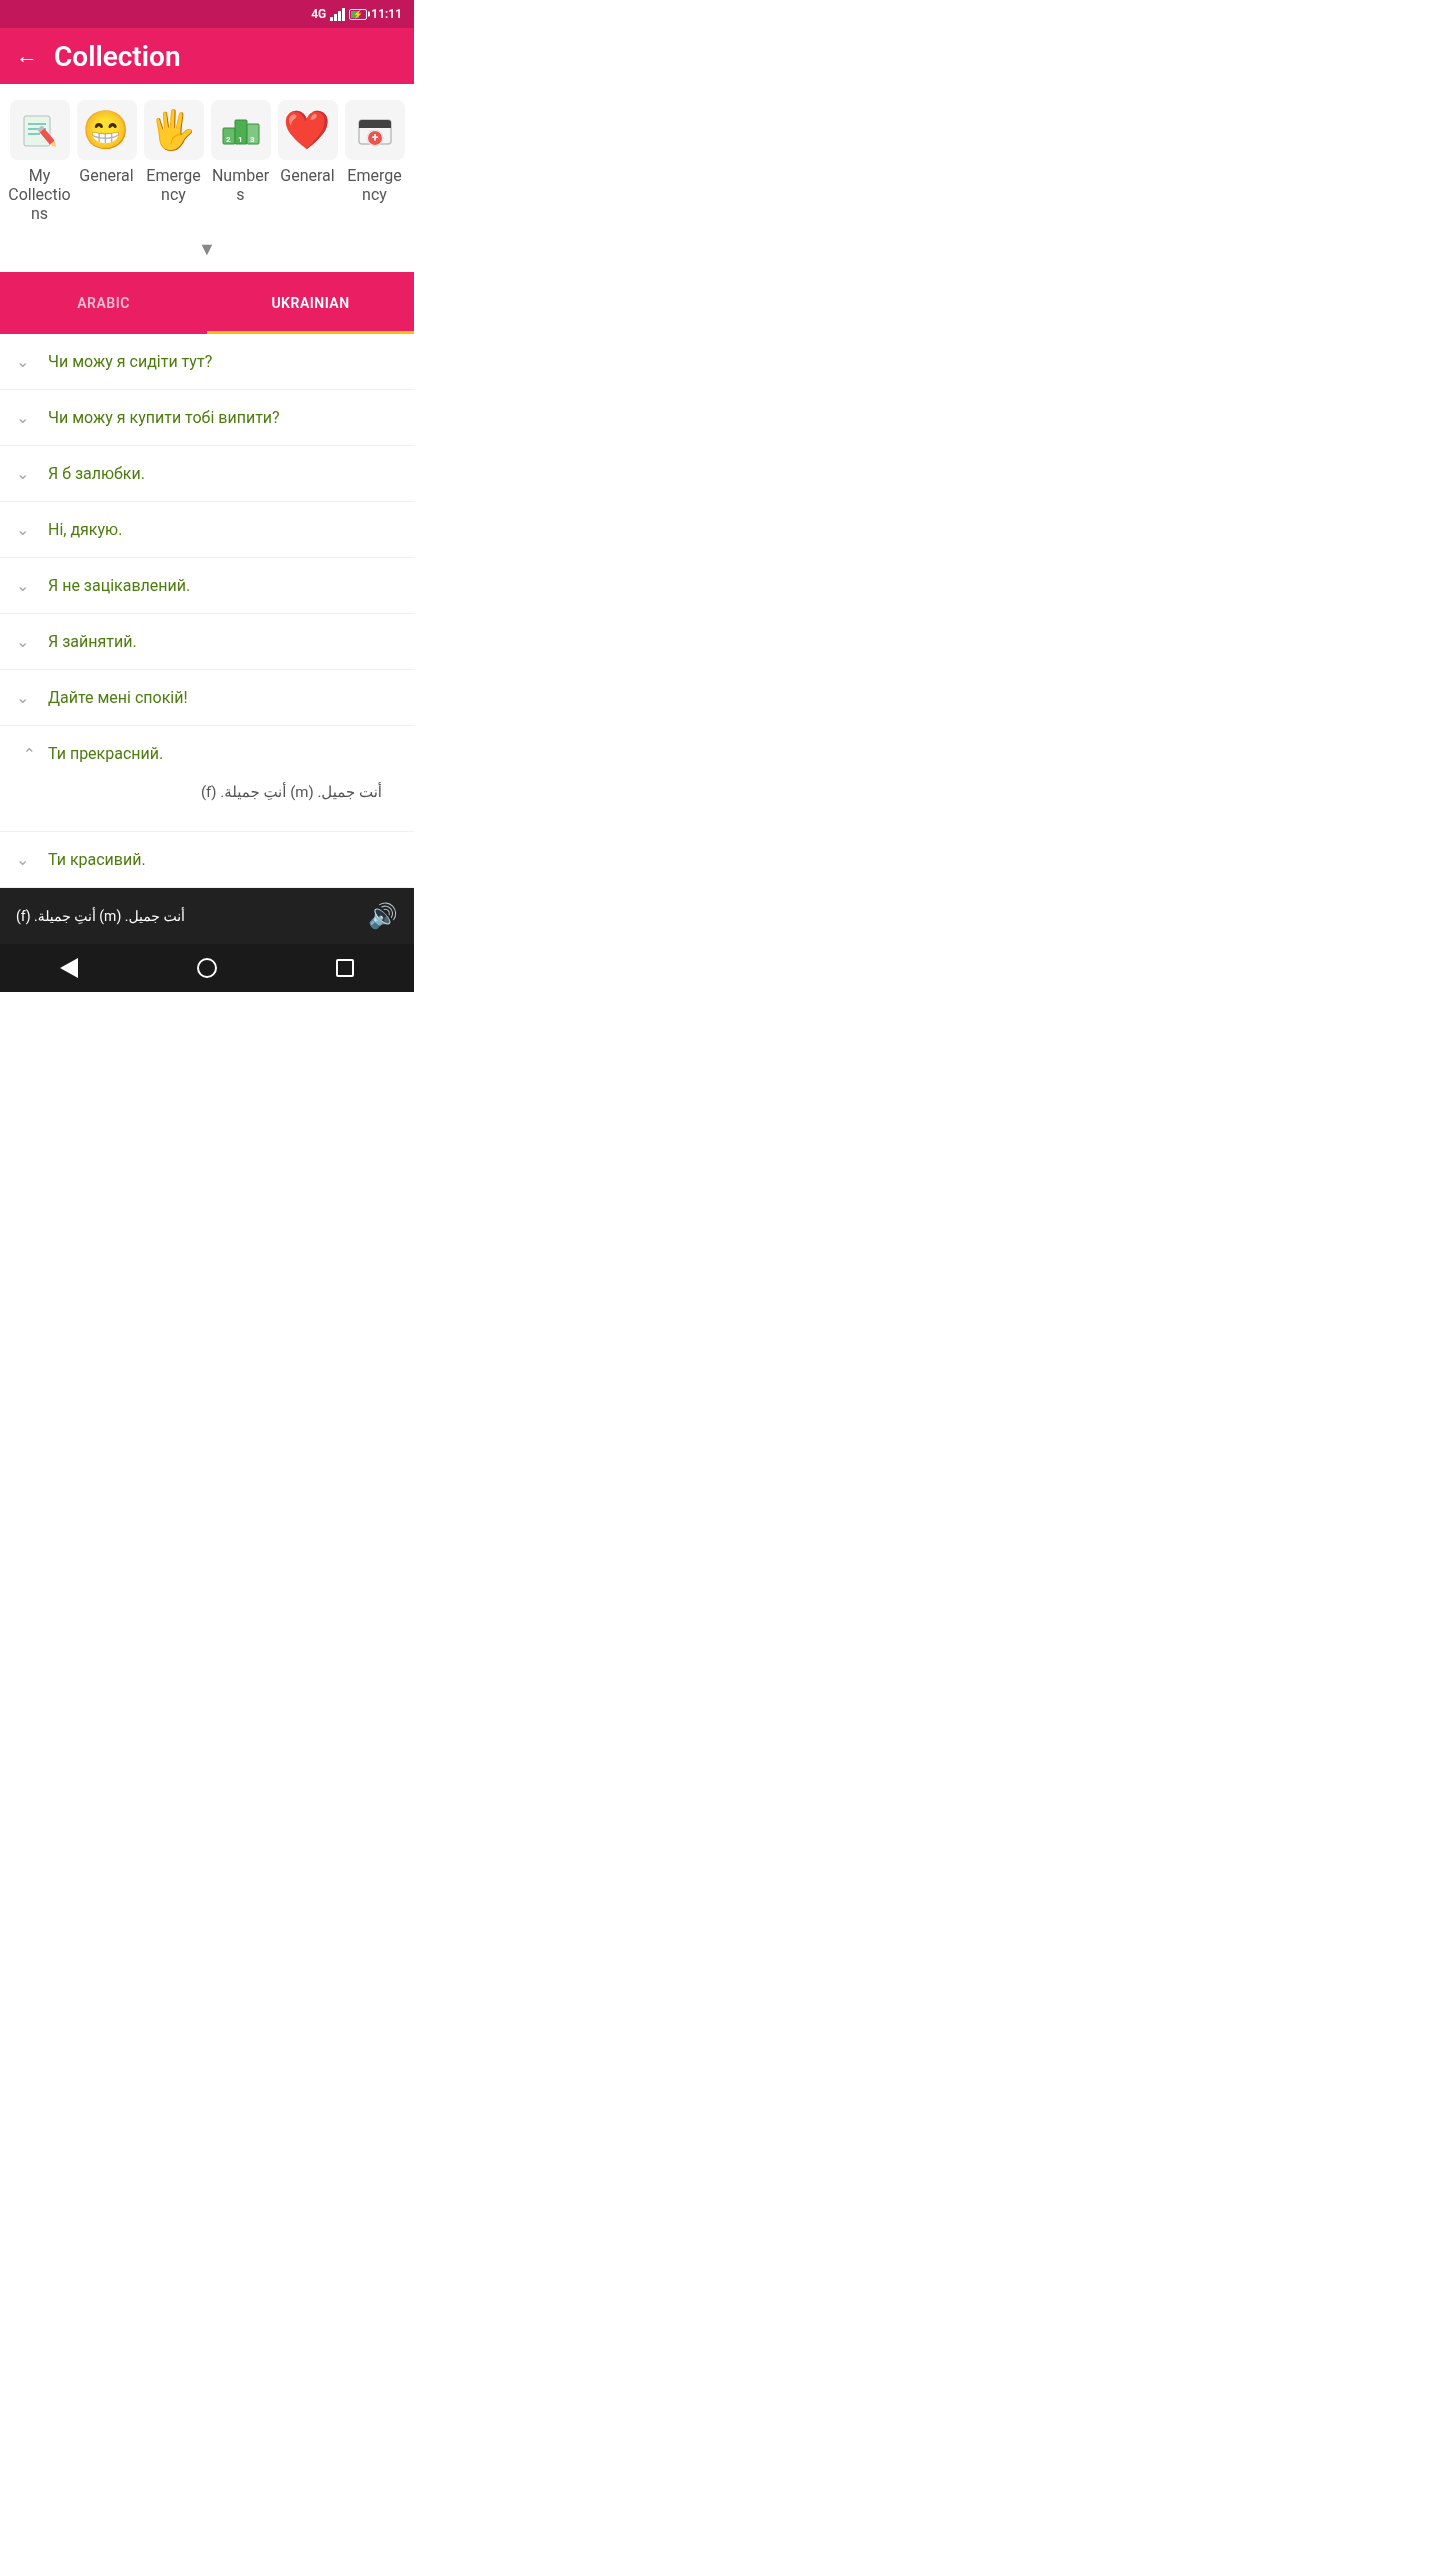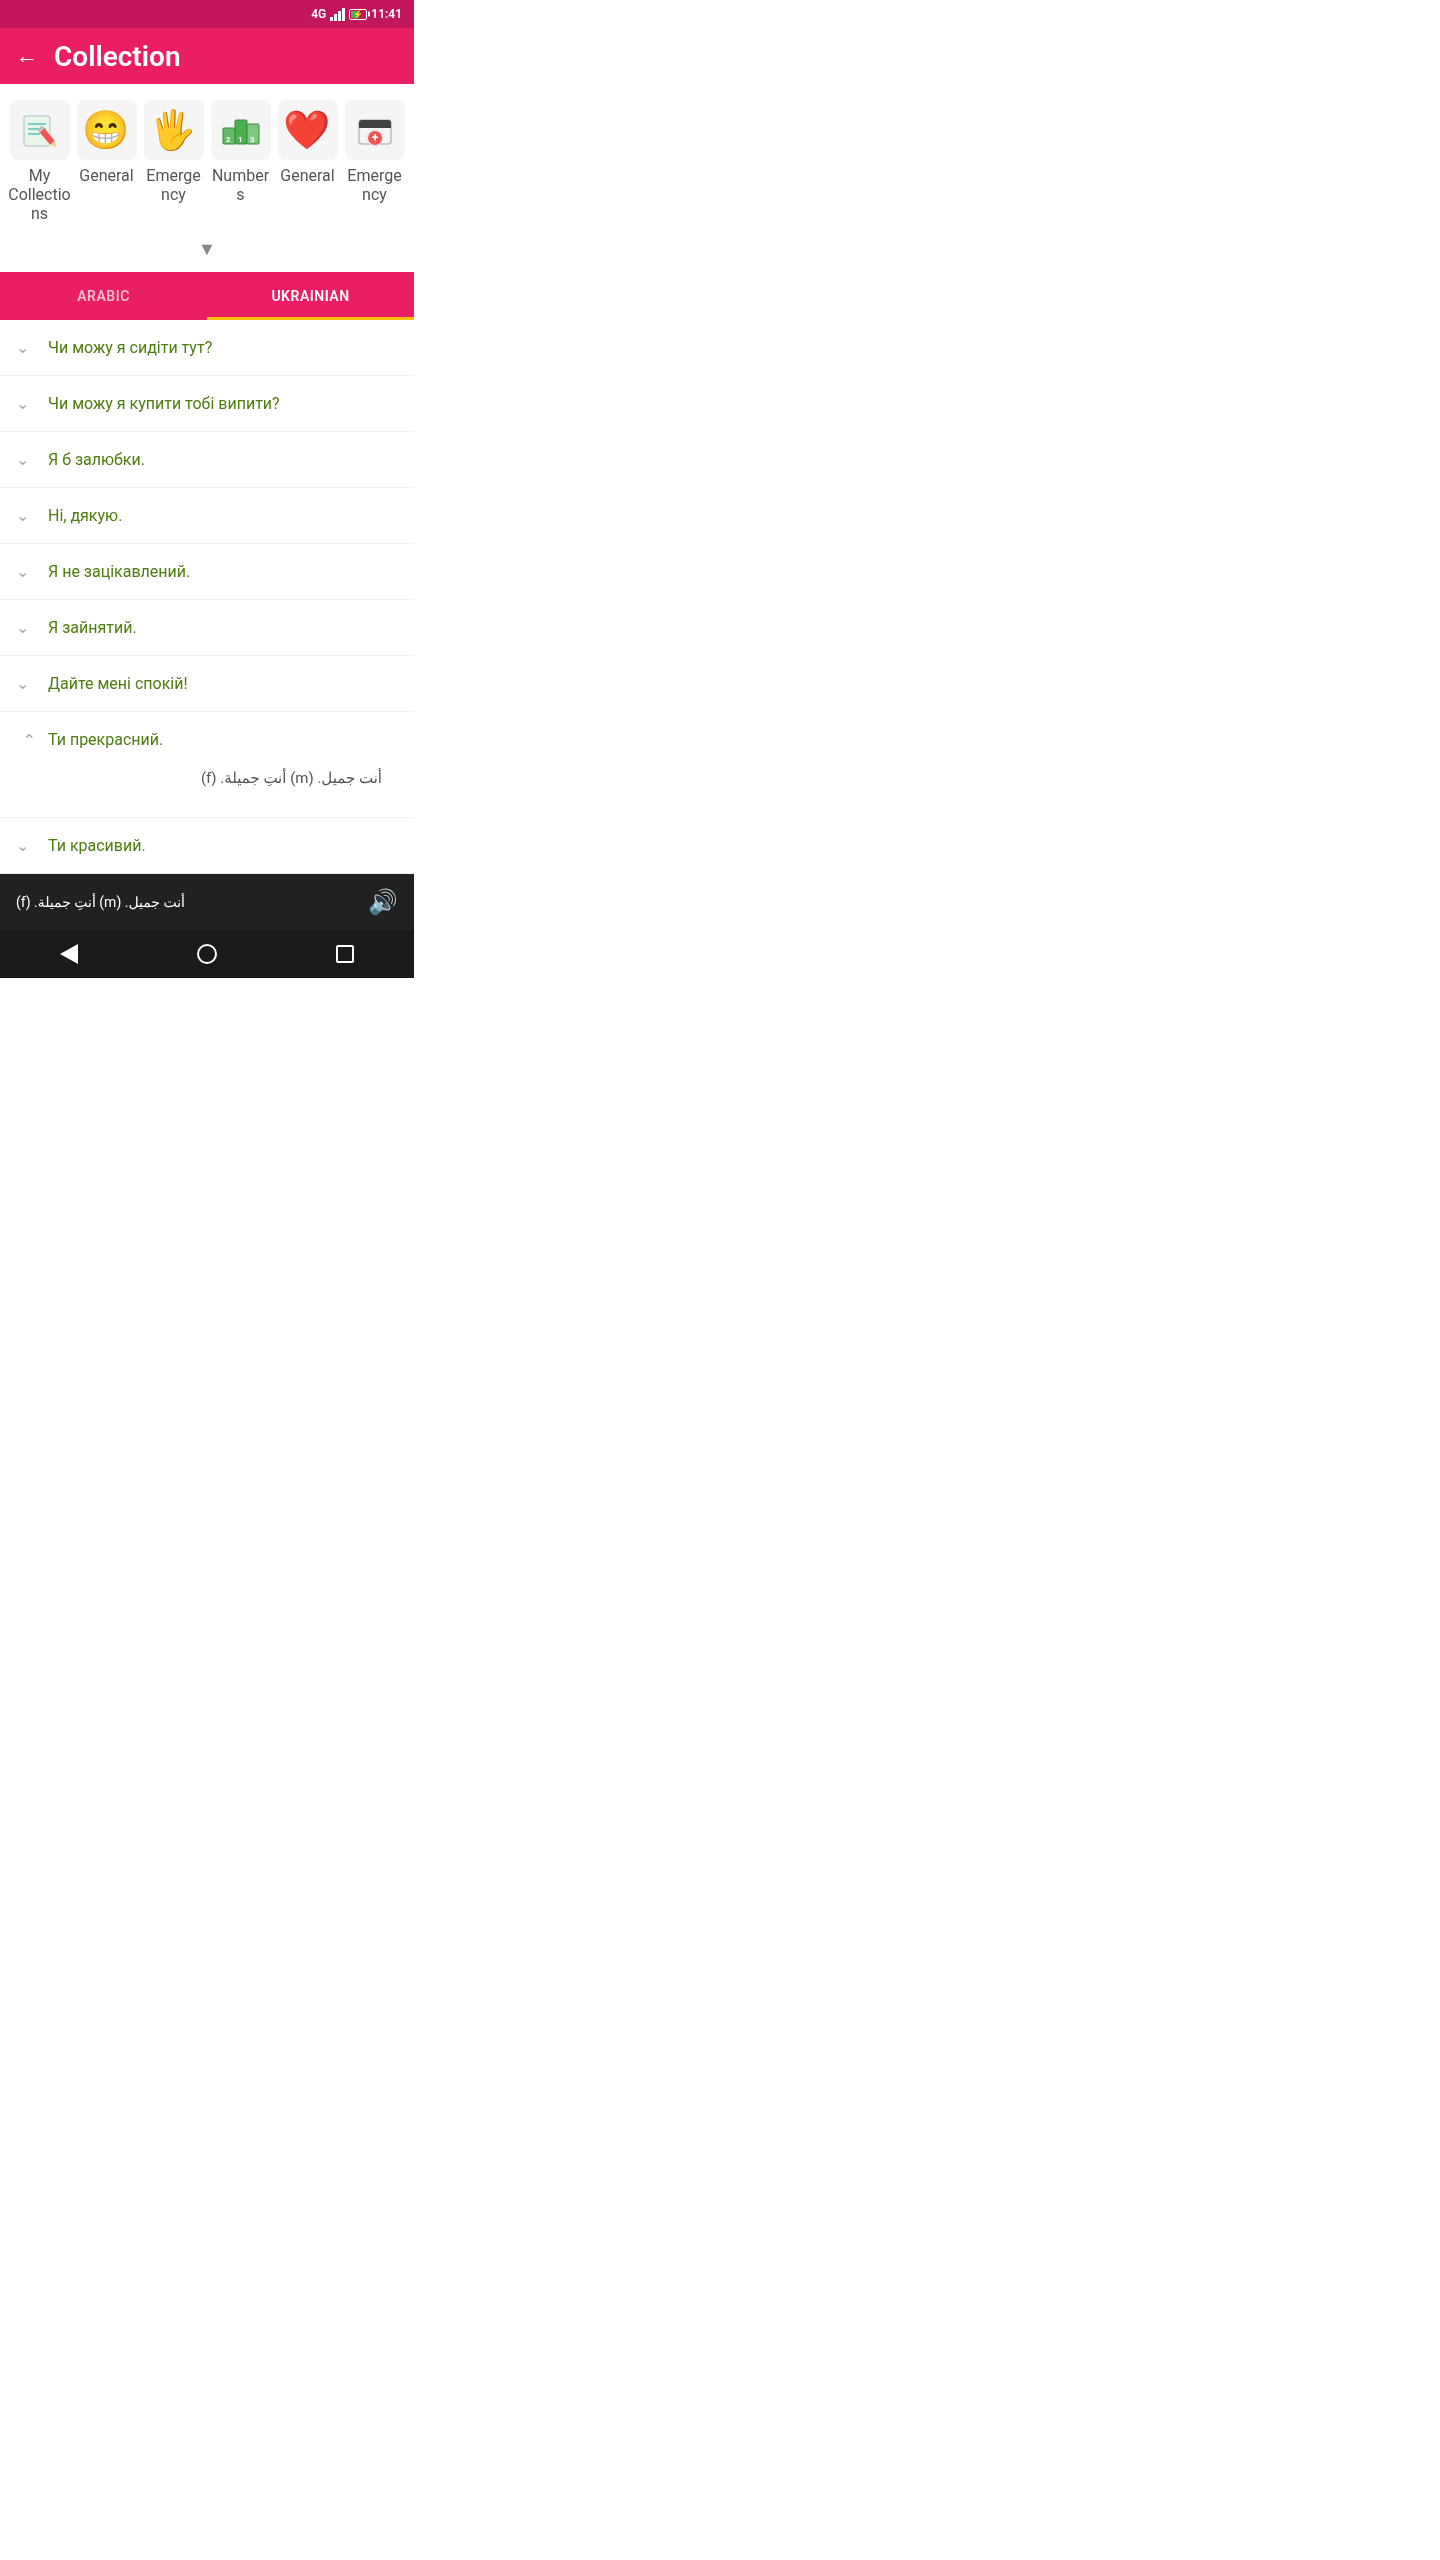--- a/index.html
+++ b/index.html
@@ -100,21 +100,21 @@
       cursor: pointer;
     }
 
     
     .lang-tabs {
       display: flex;
       background: #e91e63;
     }
     .lang-tab {
       flex: 1;
-      height: 48px;
+      height: 62px;
       display: flex;
       align-items: center;
       justify-content: center;
       font-size: 14px;
       font-weight: 600;
       letter-spacing: 0.5px;
       cursor: pointer;
       position: relative;
     }
     .lang-tab.inactive {
@@ -301,21 +301,21 @@
     <div class="signal-bars">
       <div class="signal-bar" style="height:4px;"></div>
       <div class="signal-bar" style="height:7px;"></div>
       <div class="signal-bar" style="height:10px;"></div>
       <div class="signal-bar" style="height:13px;"></div>
     </div>
     <div class="battery-icon">
       <div class="battery-fill"></div>
       <span class="battery-bolt">⚡</span>
     </div>
-    <span class="status-bar-text">11:41</span>
+    <span class="status-bar-text">11:11</span>
   </div>
 </div>
 
 <div class="header">
   <span class="header-back">←</span>
   <span class="header-title">Collection</span>
 </div>
 
 <div class="category-scroll">
 

